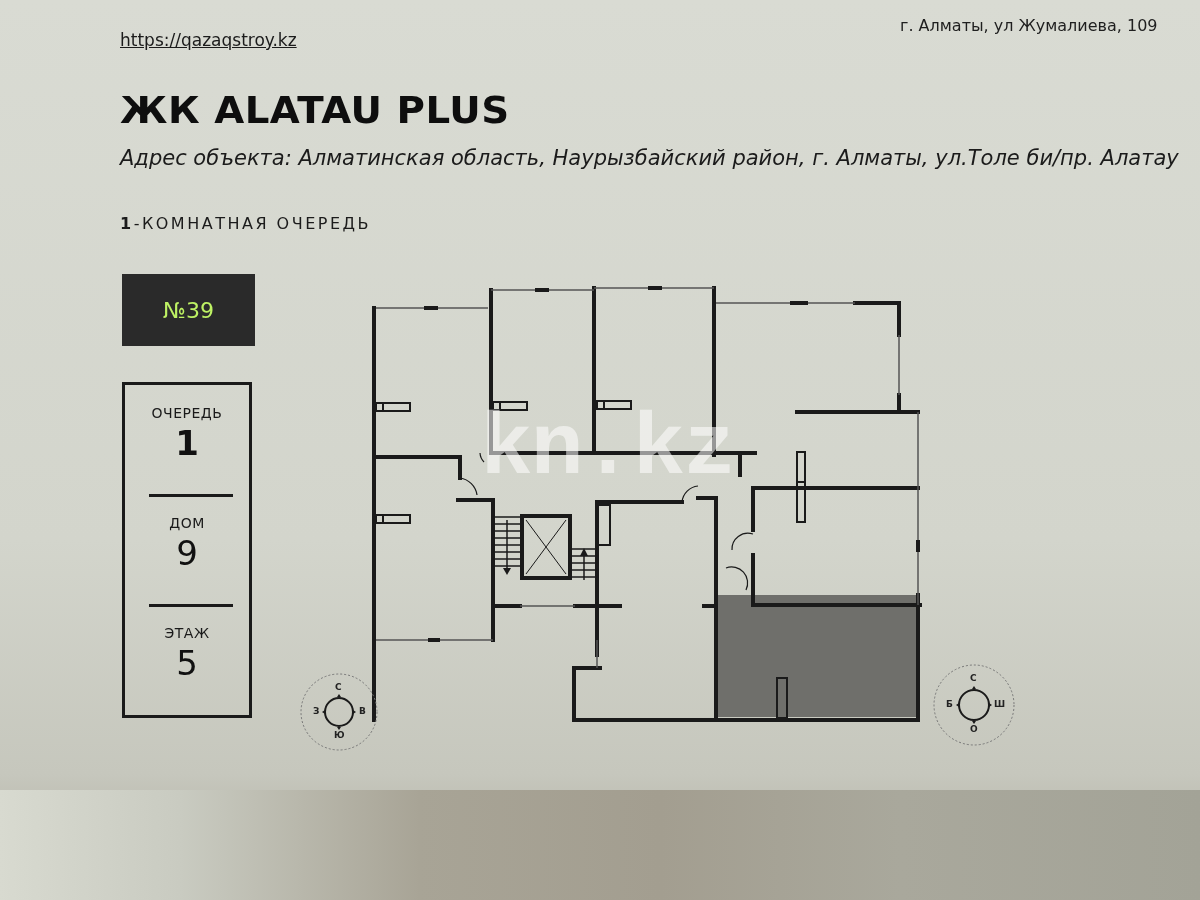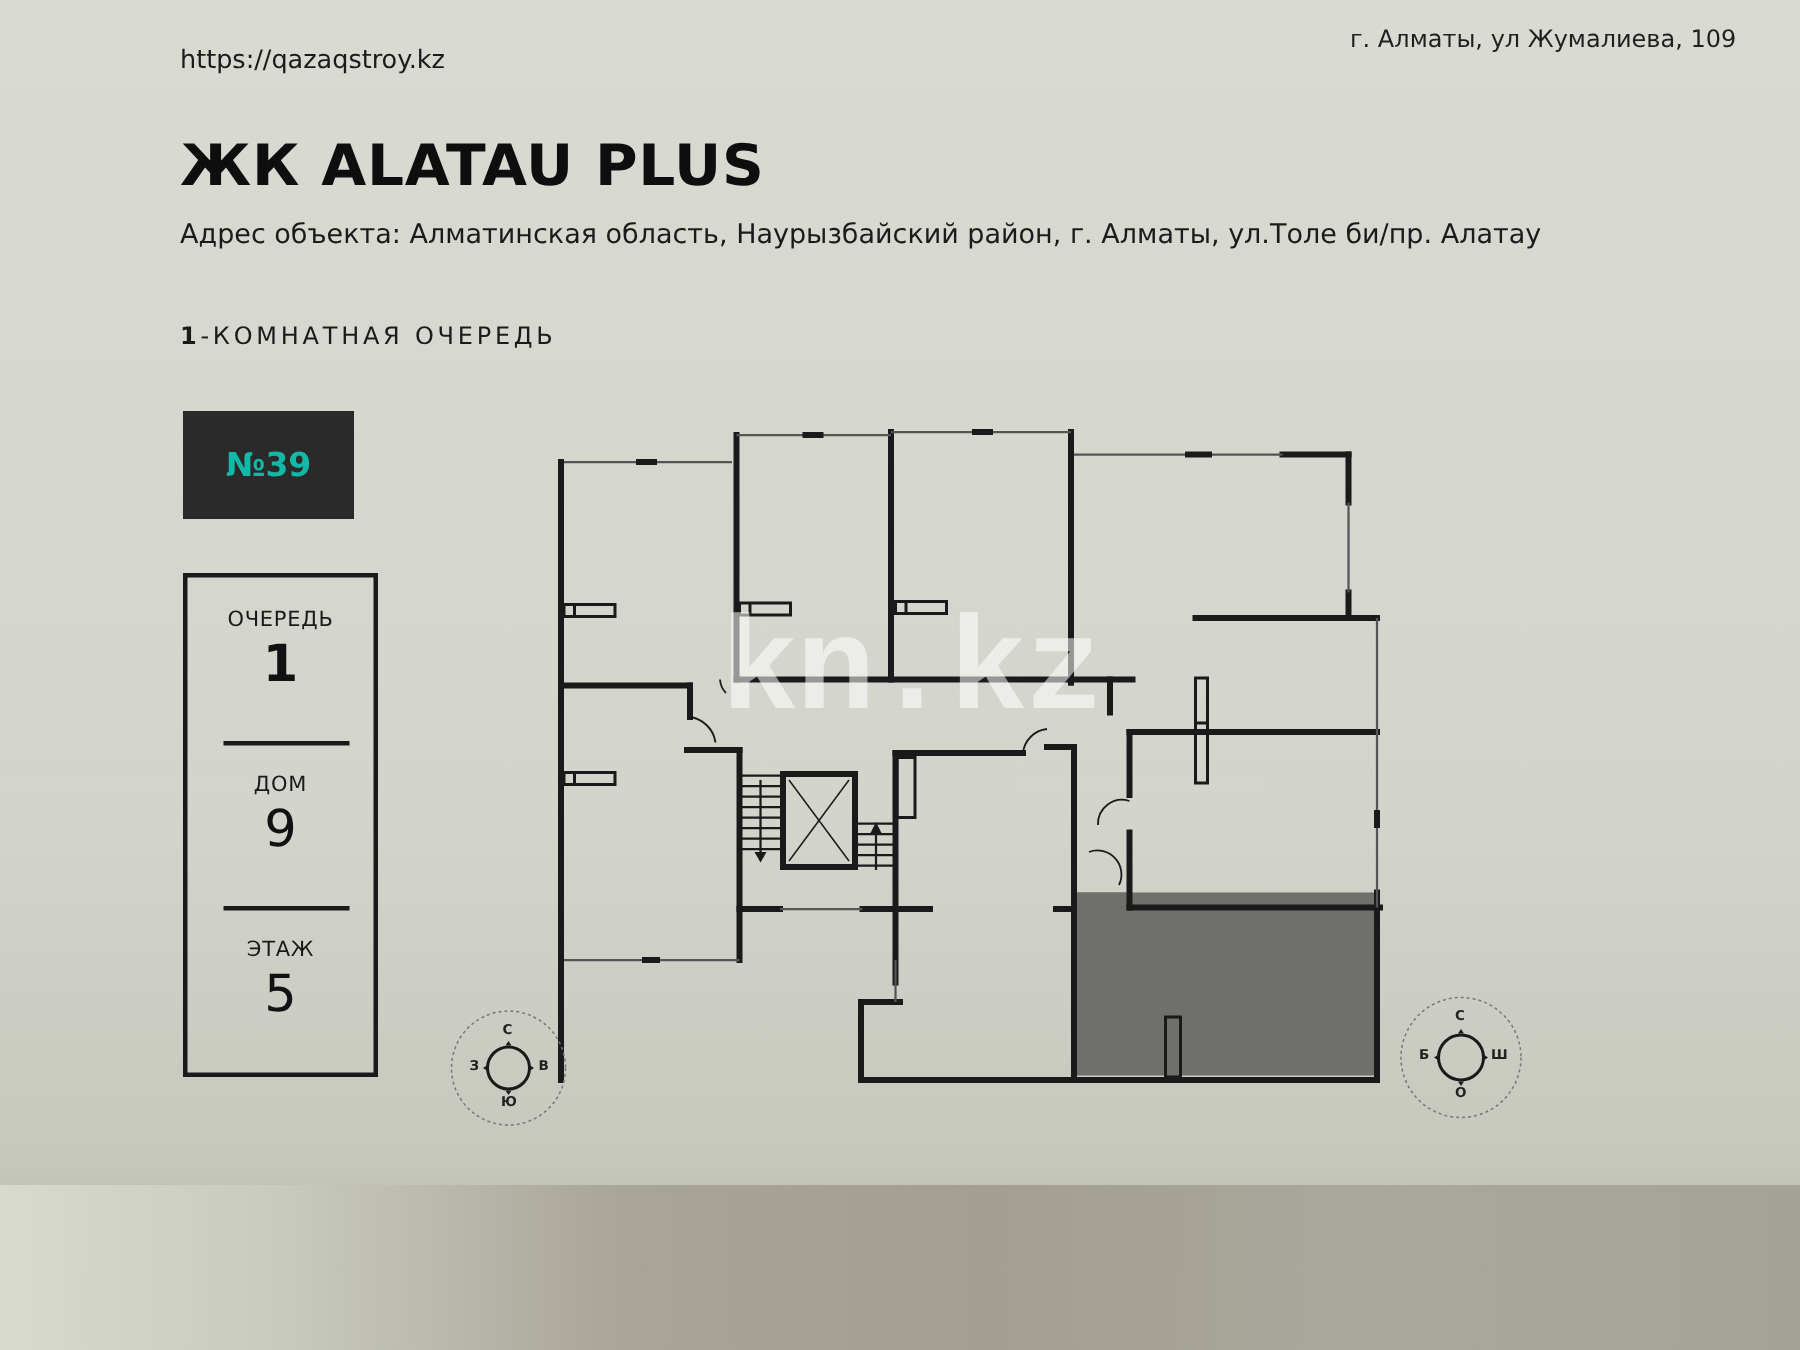--- a/index.html
+++ b/index.html
@@ -8,40 +8,40 @@
     background: linear-gradient(180deg, #d9dbd3 0%, #d3d5cc 60%, #c6c7bd 86%, #a9a69a 100%);
     font-family: "DejaVu Sans", "Liberation Sans", sans-serif;
     color: #1b1b1b;
   }
   .page-bottom {
     position: absolute; left: 0; top: 790px; width: 1200px; height: 110px;
     background: linear-gradient(90deg, #d8dad0 0%, #c9cbc1 15%, #a8a496 35%, #a39e90 55%, #a9a89c 75%, #a3a397 100%);
   }
   .site-link {
     position: absolute; left: 120px; top: 30px; font-size: 17px;
-    color: #1b1b1b;
+    text-decoration: underline; color: #1b1b1b;
   }
   .top-address {
     position: absolute; left: 900px; top: 16px; font-size: 16px; color: #1f1f1f;
   }
   .title {
     position: absolute; left: 120px; top: 88px; font-size: 38px; font-weight: 900;
     font-family: "DejaVu Sans", sans-serif; letter-spacing: 0.5px; color: #0e0e0e;
     transform: scaleX(1.02); transform-origin: left;
   }
   .object-address {
-    position: absolute; left: 120px; top: 146px; font-size: 18px; color: #1b1b1b;
+    position: absolute; left: 120px; top: 146px; font-size: 21px; color: #1b1b1b; font-style: italic;
   }
   .apt-type {
     position: absolute; left: 120px; top: 214px; font-size: 16px; letter-spacing: 2.5px; color: #1b1b1b;
   }
   .apt-type b { font-weight: 700; }
   .apt-number {
-    position: absolute; left: 122px; top: 274px; width: 114px; height: 72px;
-    background: #2a2a2a; color: #14b8a6; font-weight: 700; font-size: 22px;
+    position: absolute; left: 122px; top: 274px; width: 133px; height: 72px;
+    background: #2a2a2a; color: #bef264; font-weight: 400; font-size: 22px;
     display: flex; align-items: center; justify-content: center;
   }
   .info-box {
     position: absolute; left: 122px; top: 382px; width: 130px; height: 336px;
     border: 3px solid #1a1a1a; box-sizing: border-box; padding-left: 40px;
   }
   .info-section { position: absolute; left: 0; width: 100%; text-align: center; }
   .info-label { font-size: 14px; letter-spacing: 0.5px; color: #1a1a1a; }
   .info-value { font-size: 34px; line-height: 1.1; color: #111; margin-top: 4px; }
   .info-value.bold { font-weight: 700; }

